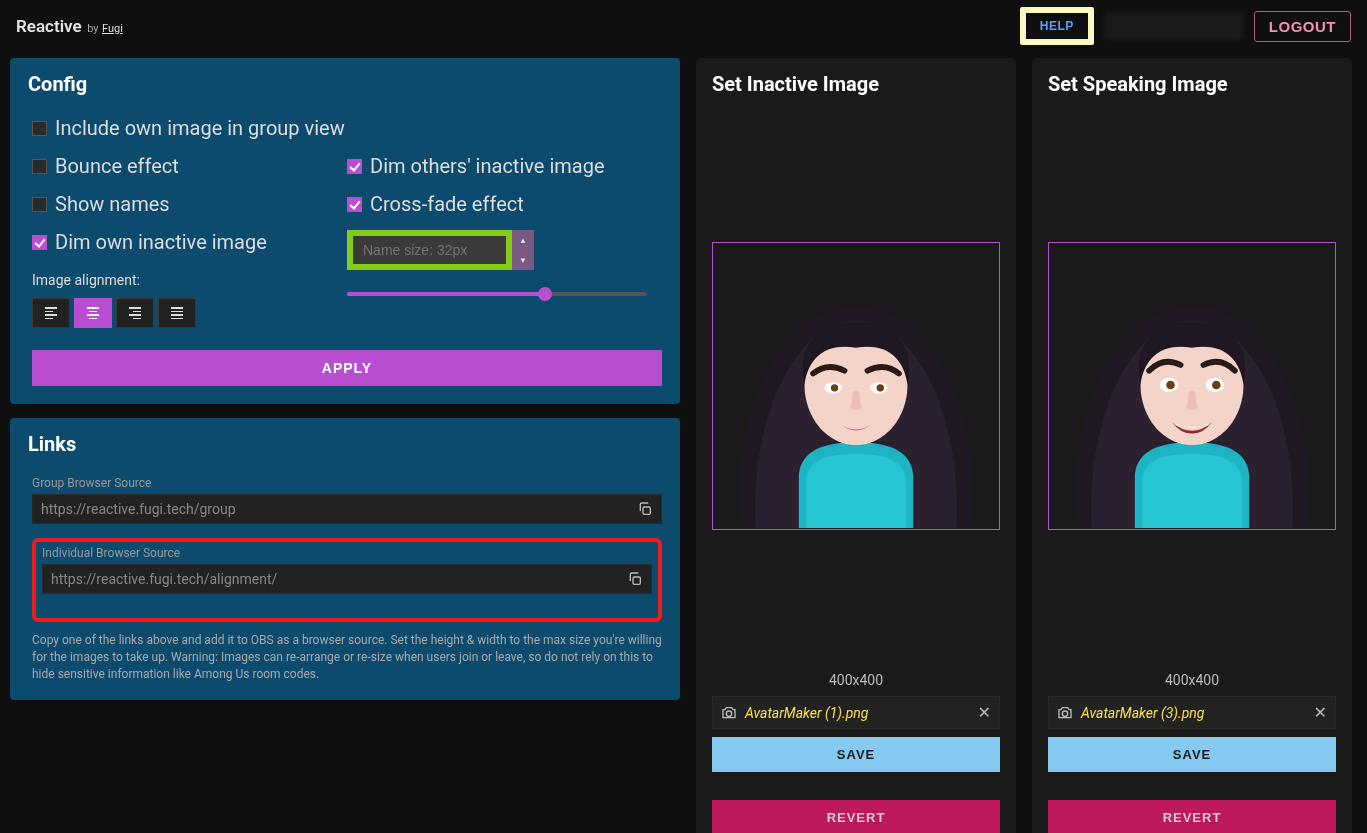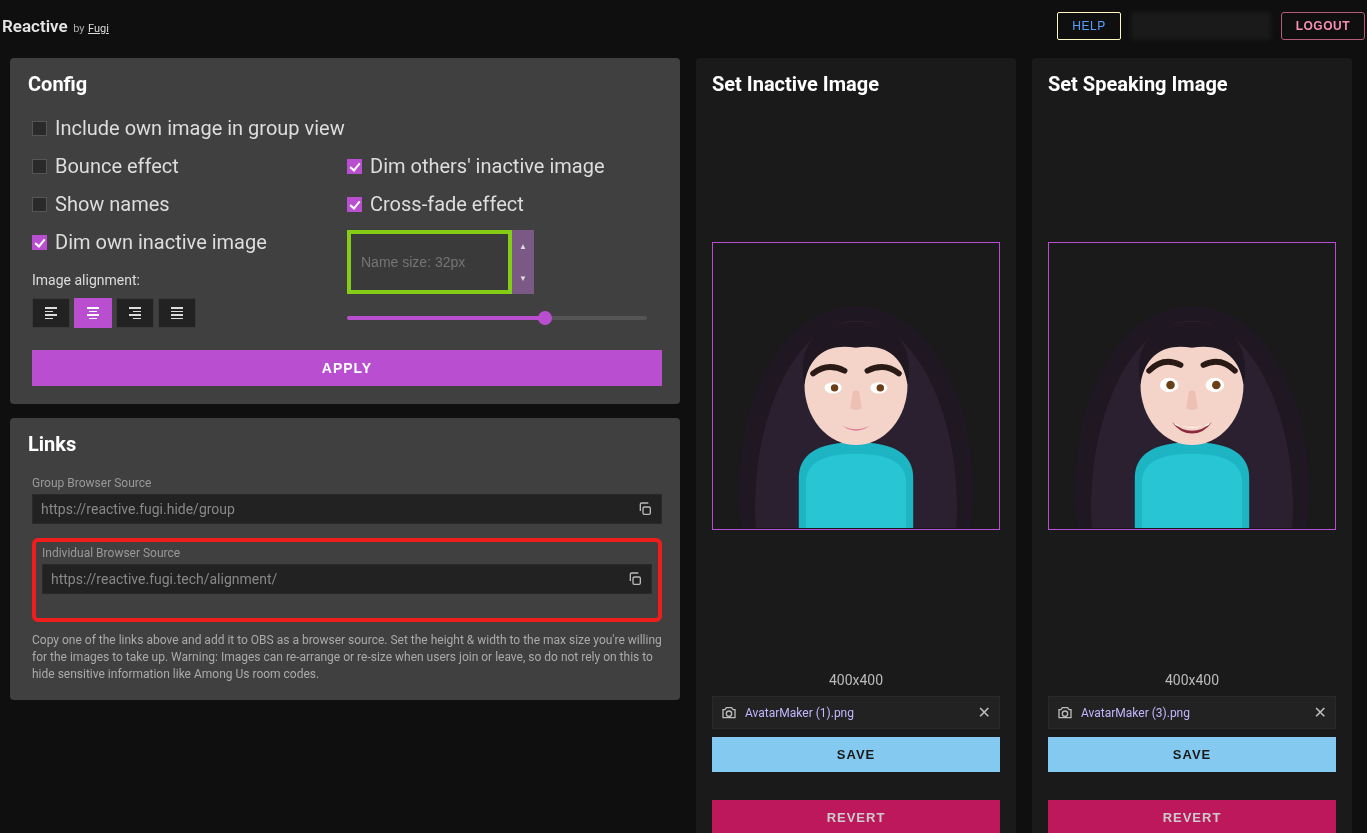--- a/index.html
+++ b/index.html
@@ -9,69 +9,69 @@
   font-family: -apple-system, BlinkMacSystemFont, "Segoe UI", Roboto, Arial, sans-serif;
   font-size: 14px;
   width: 1367px;
   height: 833px;
   overflow: hidden;
 }
 .header {
   display: flex;
   align-items: center;
   justify-content: space-between;
-  padding: 10px 2px;
+  padding: 10px 16px;
   height: 52px;
 }
 .brand { font-size: 17px; font-weight: 600; }
 .brand-by { font-size: 11px; font-weight: 400; color: #aaa; margin-left: 2px;}
 .brand-author { font-size: 11px; text-decoration: underline; color: #ddd; cursor: pointer;}
 .header-right { display: flex; align-items: center; gap: 10px; }
 .btn-help {
-  border: 1px solid #fef9c3;
+  border: 6px solid #fef9c3;
   color: #55a0ff;
   background: transparent;
   padding: 6px 14px;
   font-size: 12px;
-  font-weight: 400;
+  font-weight: 700;
   letter-spacing: 0.5px;
   cursor: pointer;
   border-radius: 2px;
 }
 .avatar-blur {
   width: 140px;
   height: 28px;
   background: #1a1a1a;
   filter: blur(2px);
   border-radius: 2px;
 }
 .btn-logout {
   border: 1px solid #b55b7a;
   color: #f78fb3;
   background: transparent;
   padding: 6px 14px;
-  font-size: 12px;
+  font-size: 15px;
   font-weight: 600;
   letter-spacing: 0.5px;
   cursor: pointer;
   border-radius: 3px;
 }
 .page {
   display: flex;
   gap: 16px;
   padding: 6px 10px 10px 10px;
 }
 .left-col {
   width: 670px;
   display: flex;
   flex-direction: column;
   gap: 14px;
 }
 .panel {
-  background: #404040;
+  background: #0c4a6e;
   border-radius: 4px;
   padding: 14px 18px 18px 18px;
 }
 .panel h2 {
   font-size: 20px;
   font-weight: 700;
   color: #fff;
   margin-bottom: 20px;
 }
 .config-body { padding-left: 4px; }
@@ -93,23 +93,23 @@
   left: 4px; top: 1px;
   width: 4px; height: 8px;
   border: solid #fff;
   border-width: 0 2px 2px 0;
   transform: rotate(40deg);
 }
 .chk-label { color: #ddd; font-size: 20px; }
 .namesize-wrap { display: flex; }
 .namesize-input {
   background: #3a3a3a;
-  border: 4px solid #84cc16;
+  border: 6px solid #84cc16;
   color: #888;
-  padding: 20px 10px;
+  padding: 6px 10px;
   font-size: 14px;
   width: 165px;
 }
 .spinner {
   width: 22px;
   background: #7a5a85;
   display: flex;
   flex-direction: column;
 }
 .spinner div { flex:1; display:flex; align-items:center; justify-content:center; font-size:8px; color:#ddd; cursor:pointer;}
@@ -209,21 +209,21 @@
 .file-row {
   display: flex;
   align-items: center;
   gap: 8px;
   background: #222;
   border: 1px solid #2a2a2a;
   padding: 6px 8px;
   margin-bottom: 8px;
 }
 .file-row .cam { width:16px; height:16px; color:#bbb; }
-.file-name { flex:1; color:#c4b5fd; font-size:12px; }
+.file-name { flex:1; color:#fde047; font-size:14px;font-style:italic; }
 .close-x { color:#bbb; font-size:16px; cursor:pointer; }
 .btn-save {
   width: 100%;
   background: #84c9ef;
   color: #1a1a1a;
   border: none;
   padding: 10px 0;
   font-size: 13px;
   font-weight: 600;
   letter-spacing: 1px;
@@ -347,21 +347,21 @@
         </div>
         <button class="btn-apply">APPLY</button>
       </div>
     </div>
 
     <div class="panel">
       <h2>Links</h2>
       <div class="links-body">
         <div class="field-label">Group Browser Source</div>
         <div class="link-row">
-          <div class="link-url">https://reactive.fugi.hide/group</div>
+          <div class="link-url">https://reactive.fugi.tech/group</div>
           <svg class="copy-icon" viewBox="0 0 24 24" fill="none" stroke="currentColor" stroke-width="2">
               <rect x="9" y="9" width="11" height="11" rx="2"></rect>
               <path d="M5 15V5a2 2 0 0 1 2-2h10"></path>
             </svg>
         </div>
         <div class="highlight-box">
           <div class="field-label">Individual Browser Source</div>
           <div class="link-row">
             <div class="link-url">https://reactive.fugi.tech/alignment/</div>
             <svg class="copy-icon" viewBox="0 0 24 24" fill="none" stroke="currentColor" stroke-width="2">

